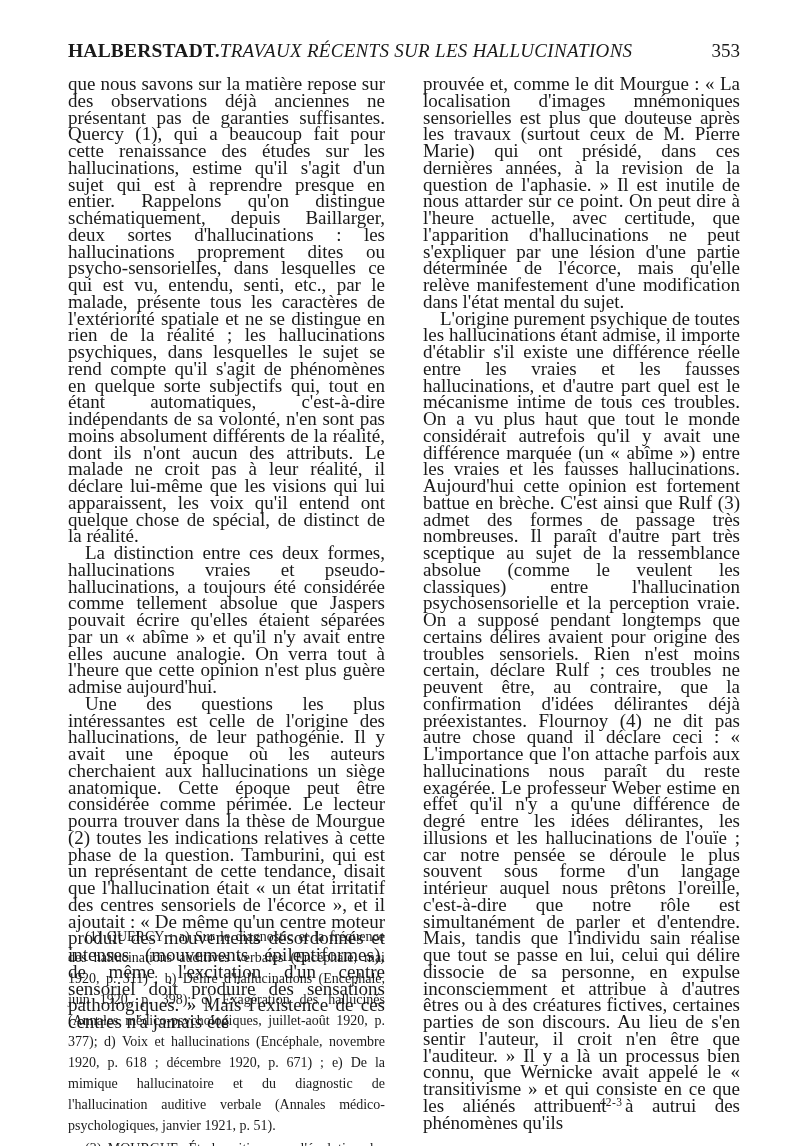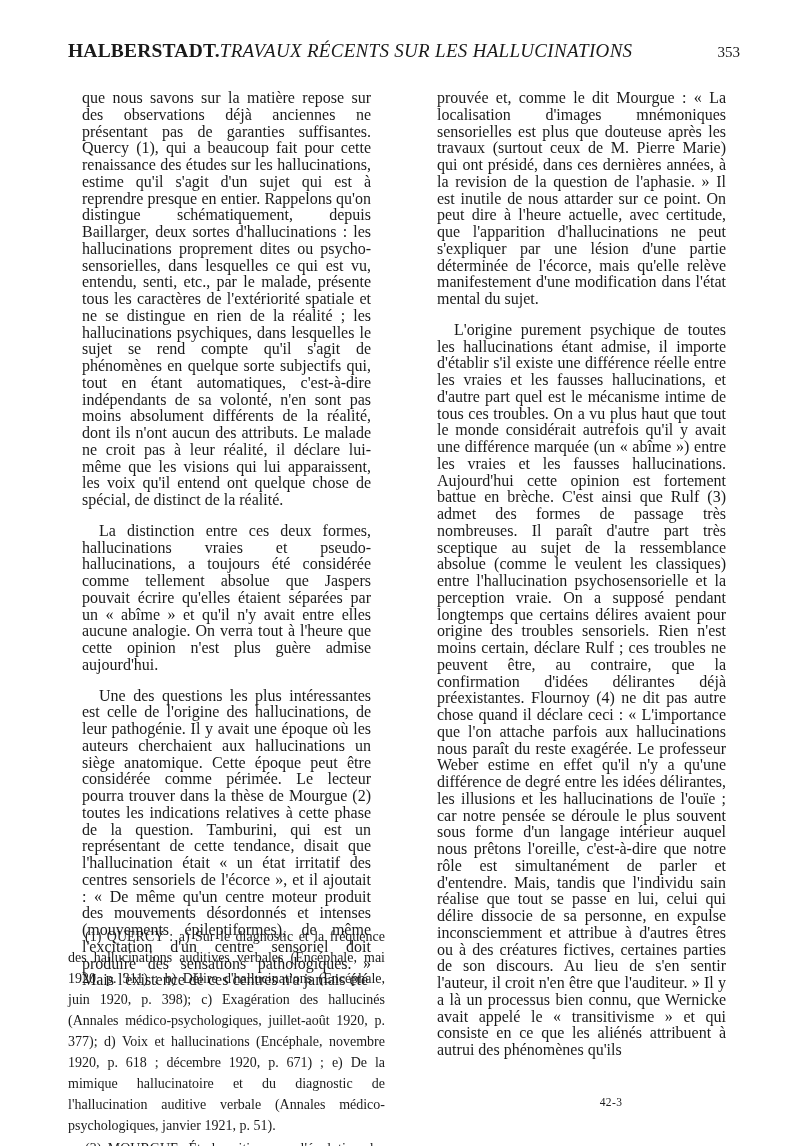--- a/index.html
+++ b/index.html
@@ -39,39 +39,39 @@
     letter-spacing: 0.2px;
     font-family: "Liberation Serif", serif;
   }
   .header-title {
     font-size: 19px;
     font-style: italic;
     letter-spacing: 0.3px;
     flex: 1;
   }
   .header-page {
-    font-size: 15px;
+    font-size: 19px;
     font-weight: normal;
     margin-left: 6px;
   }
   
   .columns {
     position: absolute;
     left: 68px;
     top: 76px;
     width: 672px;
     display: flex;
     gap: 38px;
   }
   .col {
     width: 317px;
   }
   p.body {
-    margin: 14px;
-    font-size: 16px;
+    margin: 0;
+    font-size: 19px;
     line-height: 16.75px;
     text-align: justify;
     text-justify: inter-word;
     hyphens: manual;
   }
   p.body.indent {
     text-indent: 17px;
   }
   .fn {
     margin: 0 0 2px 0;

